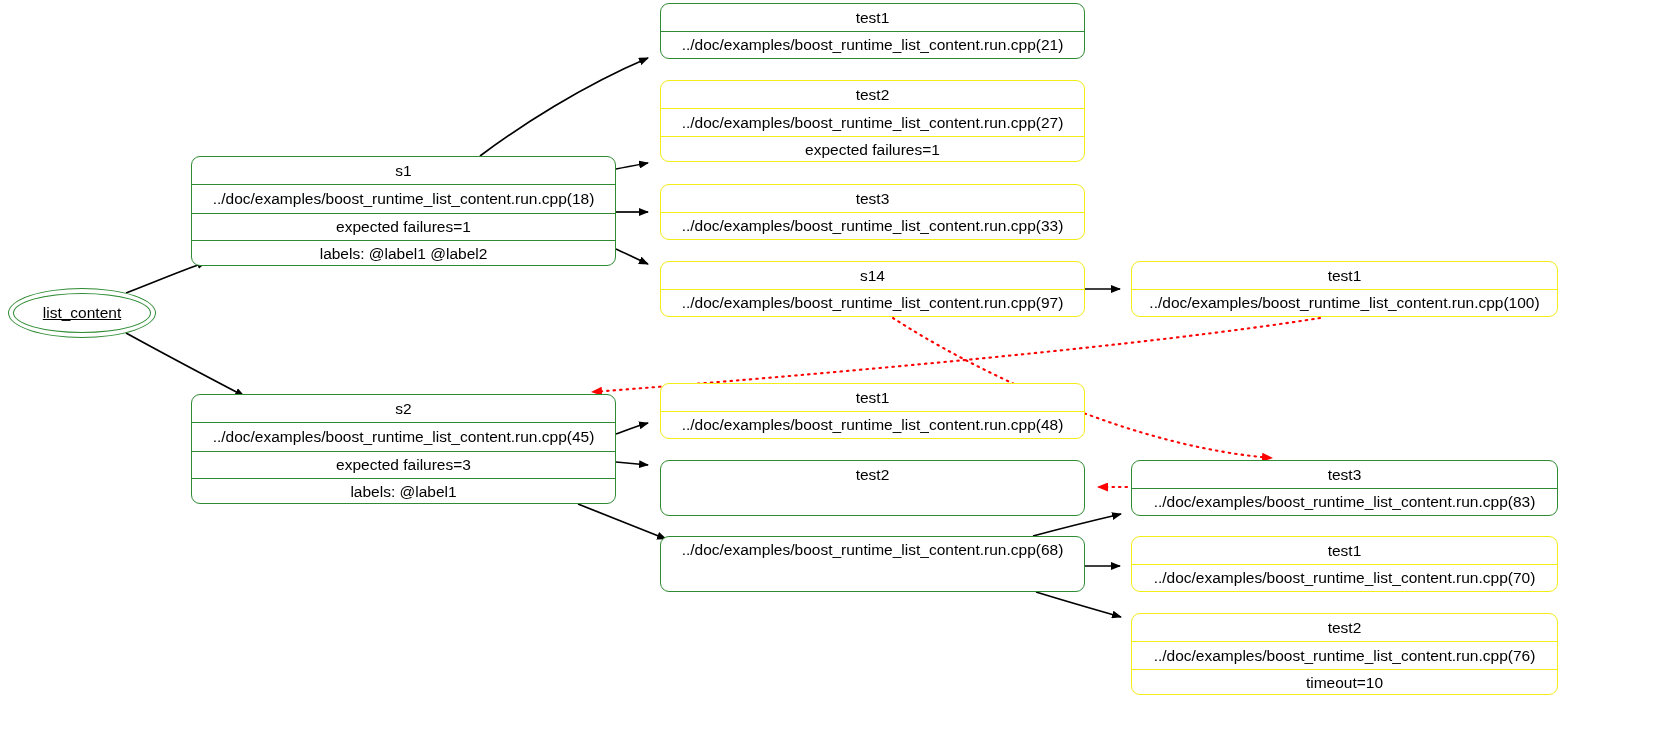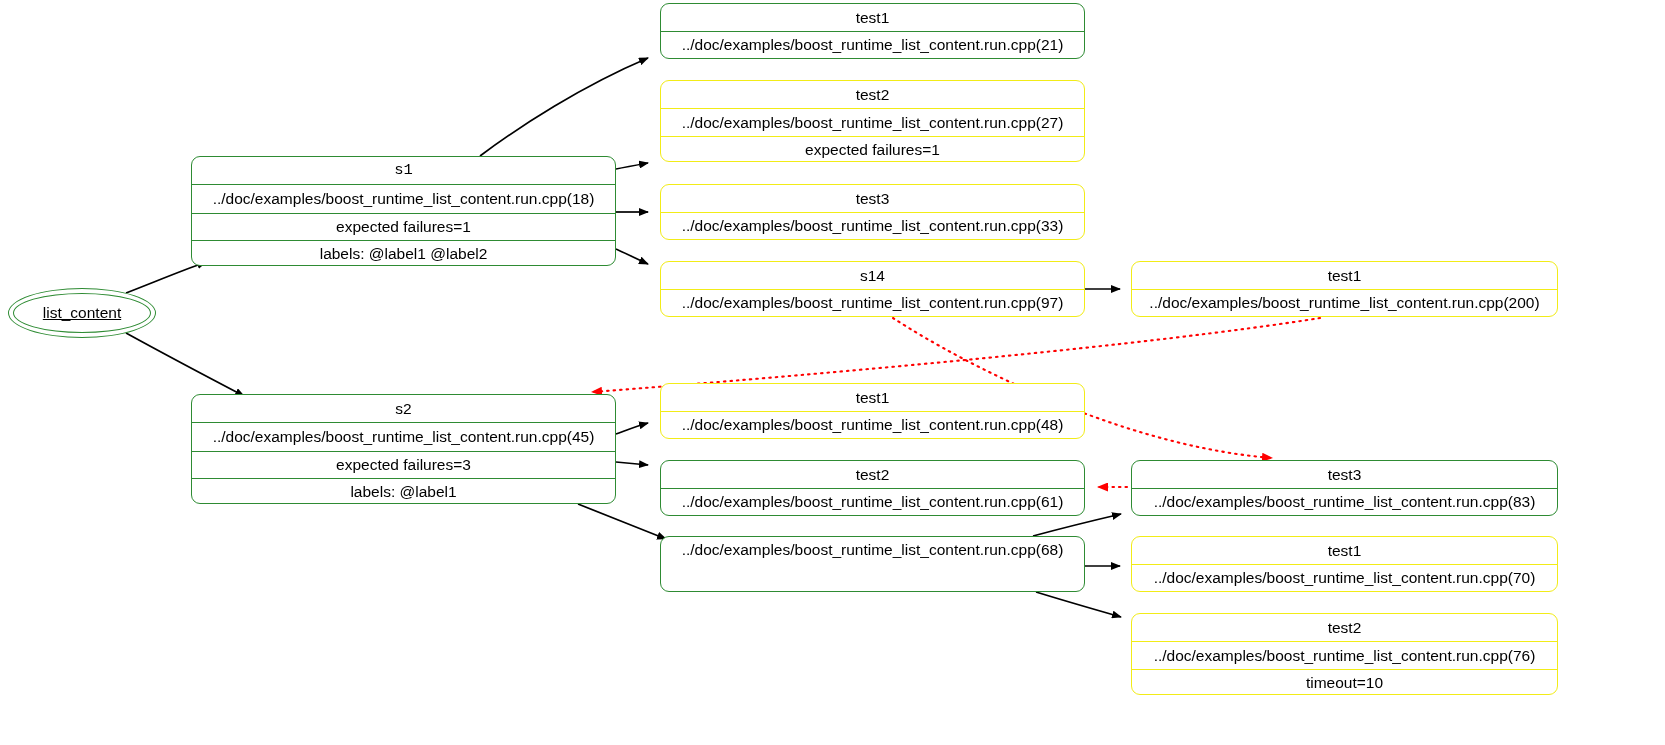--- a/index.html
+++ b/index.html
@@ -124,21 +124,21 @@
     <path d="M1127,487 C1117,487 1107,487 1098,487" fill="none" stroke="#ff0000" stroke-width="2.1" stroke-dasharray="1.5,5" stroke-linecap="round" marker-end="url(#arrow-red)"></path>
   </svg>
 
   <div class="ellipse-node" style="left:8px; top:288px; width:148px; height:50px;">
     <div class="ellipse-inner">
       <span class="ellipse-label">list_content</span>
     </div>
   </div>
 
   <div class="node green" style="left:191px; top:156px; width:425px; height:110px;">
-    <div class="row" style="height:27px;font-family:Liberation Mono, monospace;">s1</div>
+    <div class="row" style="height:27px;">s1</div>
     <div class="row" style="height:28px;">../doc/examples/boost_runtime_list_content.run.cpp(18)</div>
     <div class="row" style="height:26px;">expected failures=1</div>
     <div class="row" style="height:26px;">labels: @label1 @label2</div>
   </div>
 
   <div class="node green" style="left:660px; top:3px; width:425px; height:56px;">
     <div class="row" style="height:27px;">test1</div>
     <div class="row" style="height:26px;">../doc/examples/boost_runtime_list_content.run.cpp(21)</div>
   </div>
 
@@ -153,38 +153,37 @@
     <div class="row" style="height:26px;">../doc/examples/boost_runtime_list_content.run.cpp(33)</div>
   </div>
 
   <div class="node yellow" style="left:660px; top:261px; width:425px; height:56px;">
     <div class="row" style="height:27px;">s14</div>
     <div class="row" style="height:26px;">../doc/examples/boost_runtime_list_content.run.cpp(97)</div>
   </div>
 
   <div class="node yellow" style="left:1131px; top:261px; width:427px; height:56px;">
     <div class="row" style="height:27px;">test1</div>
-    <div class="row" style="height:26px;">../doc/examples/boost_runtime_list_content.run.cpp(200)</div>
+    <div class="row" style="height:26px;">../doc/examples/boost_runtime_list_content.run.cpp(100)</div>
   </div>
 
   <div class="node green" style="left:191px; top:394px; width:425px; height:110px;">
     <div class="row" style="height:27px;">s2</div>
     <div class="row" style="height:28px;">../doc/examples/boost_runtime_list_content.run.cpp(45)</div>
     <div class="row" style="height:26px;">expected failures=3</div>
     <div class="row" style="height:26px;">labels: @label1</div>
   </div>
 
   <div class="node yellow" style="left:660px; top:383px; width:425px; height:56px;">
     <div class="row" style="height:27px;">test1</div>
     <div class="row" style="height:26px;">../doc/examples/boost_runtime_list_content.run.cpp(48)</div>
   </div>
 
   <div class="node green" style="left:660px; top:460px; width:425px; height:56px;">
     <div class="row" style="height:27px;">test2</div>
-    <div class="row" style="height:26px;">../doc/examples/boost_runtime_list_content.run.cpp(61)</div>
   </div>
 
   <div class="node green" style="left:1131px; top:460px; width:427px; height:56px;">
     <div class="row" style="height:27px;">test3</div>
     <div class="row" style="height:26px;">../doc/examples/boost_runtime_list_content.run.cpp(83)</div>
   </div>
 
   <div class="node green" style="left:660px; top:536px; width:425px; height:56px;">
     <div class="row" style="height:26px;">../doc/examples/boost_runtime_list_content.run.cpp(68)</div>
   </div>

